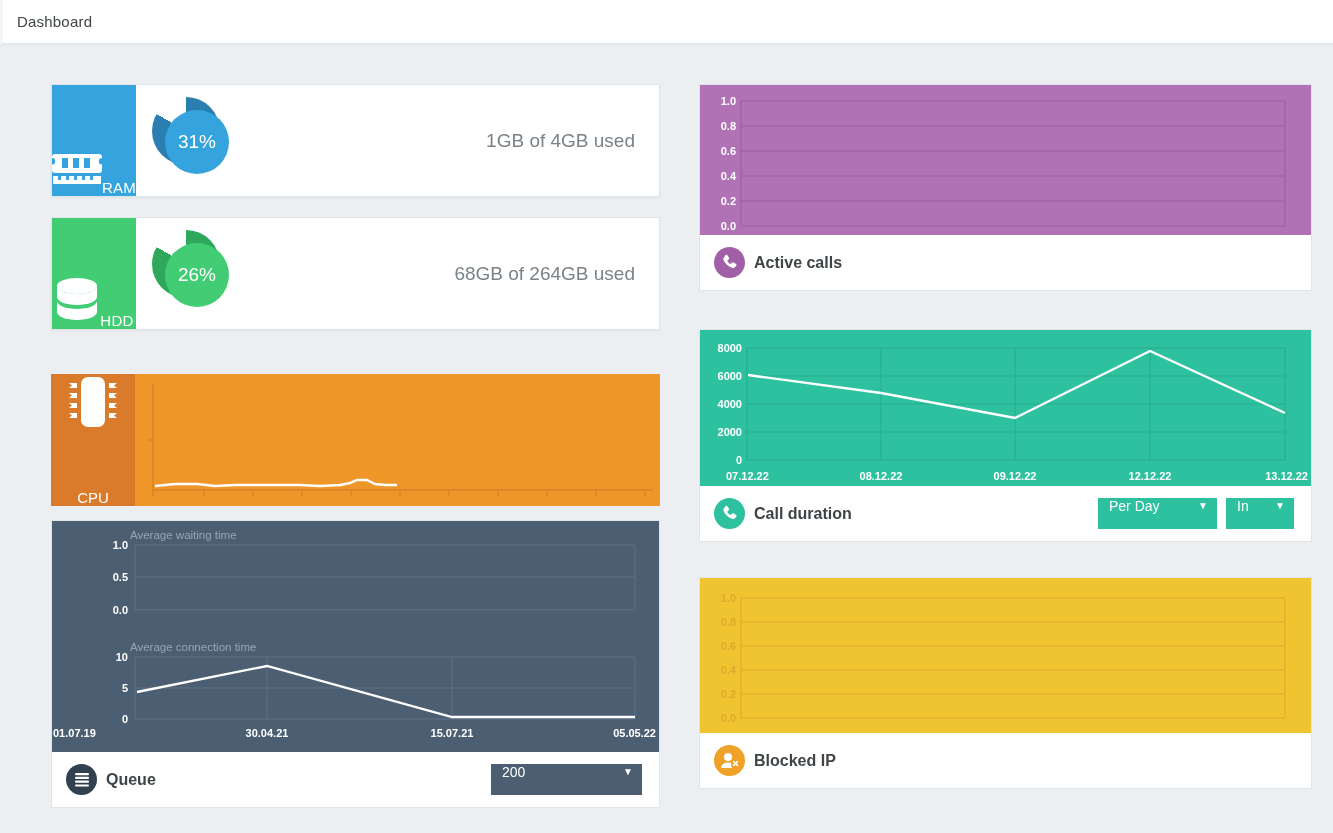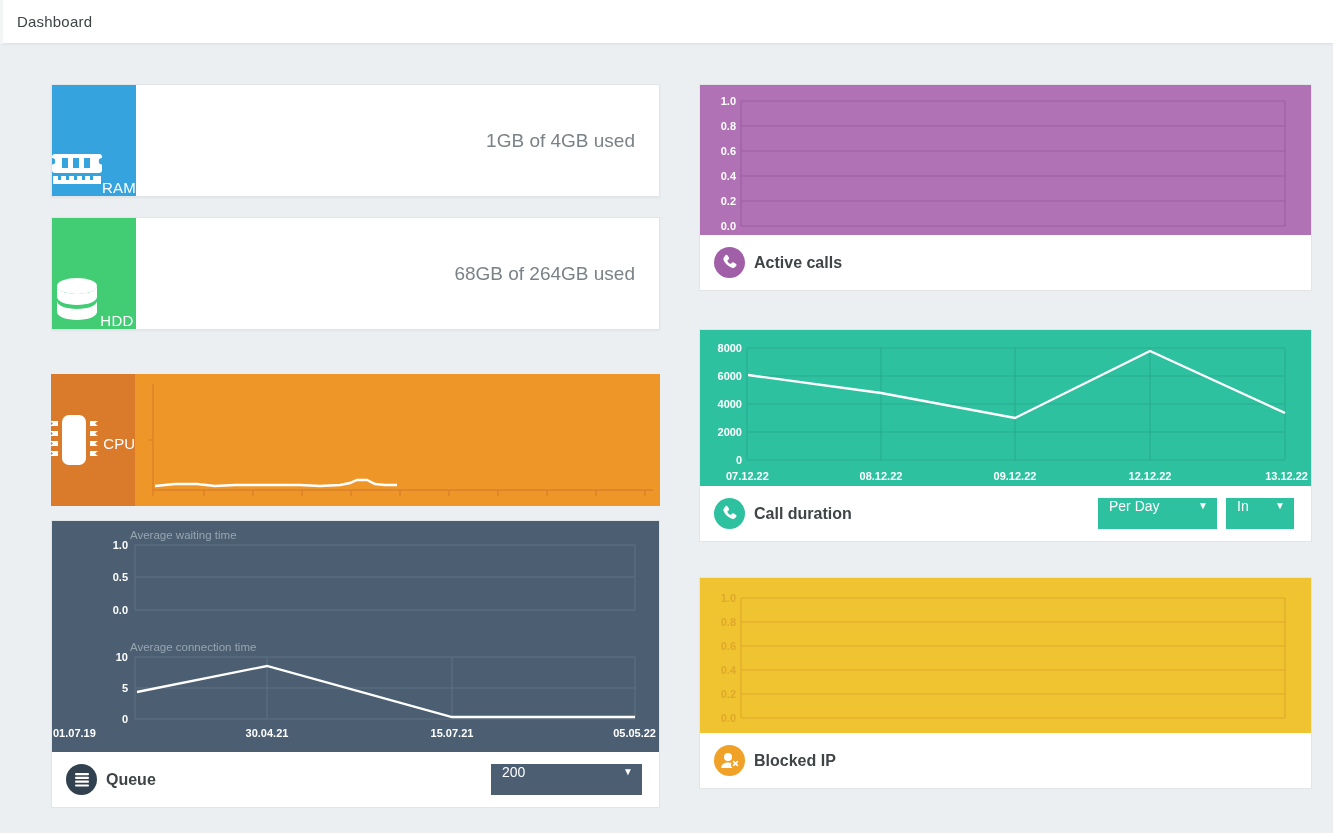--- a/index.html
+++ b/index.html
@@ -56,21 +56,21 @@
     color: #fff; font-size: 19px;
   }
   .res .usage {
     margin-left: auto; margin-right: 24px;
     font-size: 19px; color: #7b8287; white-space: nowrap;
   }
 
   
   .cpu { display: flex; height: 132px; margin-top: 44px; border: none; box-shadow: none; }
   .cpu .badge { width: 84px; flex: 0 0 84px; background: #da7a2b;
-                display:flex; flex-direction:row; align-items:center; justify-content:flex-end; color:#fff; }
+                display:flex; flex-direction:column; align-items:center; justify-content:space-between; color:#fff; }
   .cpu .badge .lbl { font-size: 15px; margin-top: 6px; }
   .cpu .plot { flex: 1; background: #ef9628; position: relative; }
 
   
   .queue { margin-top: 14px; border: 1px solid #e2e5e8; background:#fff; }
   .queue .charts { background: #4c5f72; height: 231px; position: relative; }
   .panelfooter {
     height: 55px; display: flex; align-items: center;
     padding: 0 17px 0 14px; background: #fff;
   }
@@ -127,36 +127,48 @@
             <rect x="6" y="24" width="3" height="4" fill="#35a3dd"></rect>
             <rect x="14" y="24" width="3" height="4" fill="#35a3dd"></rect>
             <rect x="22" y="24" width="3" height="4" fill="#35a3dd"></rect>
             <rect x="30" y="24" width="3" height="4" fill="#35a3dd"></rect>
             <rect x="38" y="24" width="3" height="4" fill="#35a3dd"></rect>
           </svg>
         </div>
         <div class="lbl">RAM</div>
       </div>
       <div class="body">
+        <div class="donut">
+          <div class="arc" style="background:conic-gradient(#2a7fb0 0deg 300deg, transparent 300deg 360deg)"></div>
+          <div class="ball" style="background:#35a3dd">
+            <span>31%</span>
+          </div>
+        </div>
         <div class="usage">1GB of 4GB used</div>
       </div>
     </div>
 
     <div class="card res">
       <div class="badge" style="background:#42cc74">
         <div class="glyph">
           <svg width="46" height="50" viewBox="0 0 46 50">
             <ellipse cx="23" cy="9" rx="20" ry="8" fill="#fff"></ellipse>
             <path fill="#fff" d="M3 9v11c0 4.4 9 8 20 8s20-3.6 20-8V9c0 4.4-9 8-20 8S3 13.4 3 9z"></path>
             <path fill="#fff" d="M3 24v11c0 4.4 9 8 20 8s20-3.6 20-8V24c0 4.4-9 8-20 8S3 28.4 3 24z"></path>
           </svg>
         </div>
         <div class="lbl">HDD</div>
       </div>
       <div class="body">
+        <div class="donut">
+          <div class="arc" style="background:conic-gradient(#2ea95b 0deg 300deg, transparent 300deg 360deg)"></div>
+          <div class="ball" style="background:#42cc74">
+            <span>26%</span>
+          </div>
+        </div>
         <div class="usage">68GB of 264GB used</div>
       </div>
     </div>
 
     <div class="cpu">
       <div class="badge">
         <div class="glyph">
           <svg width="58" height="56" viewBox="0 0 58 56">
             <rect x="17" y="3" width="24" height="50" rx="7" fill="#fff"></rect>
             <g fill="#fff">

